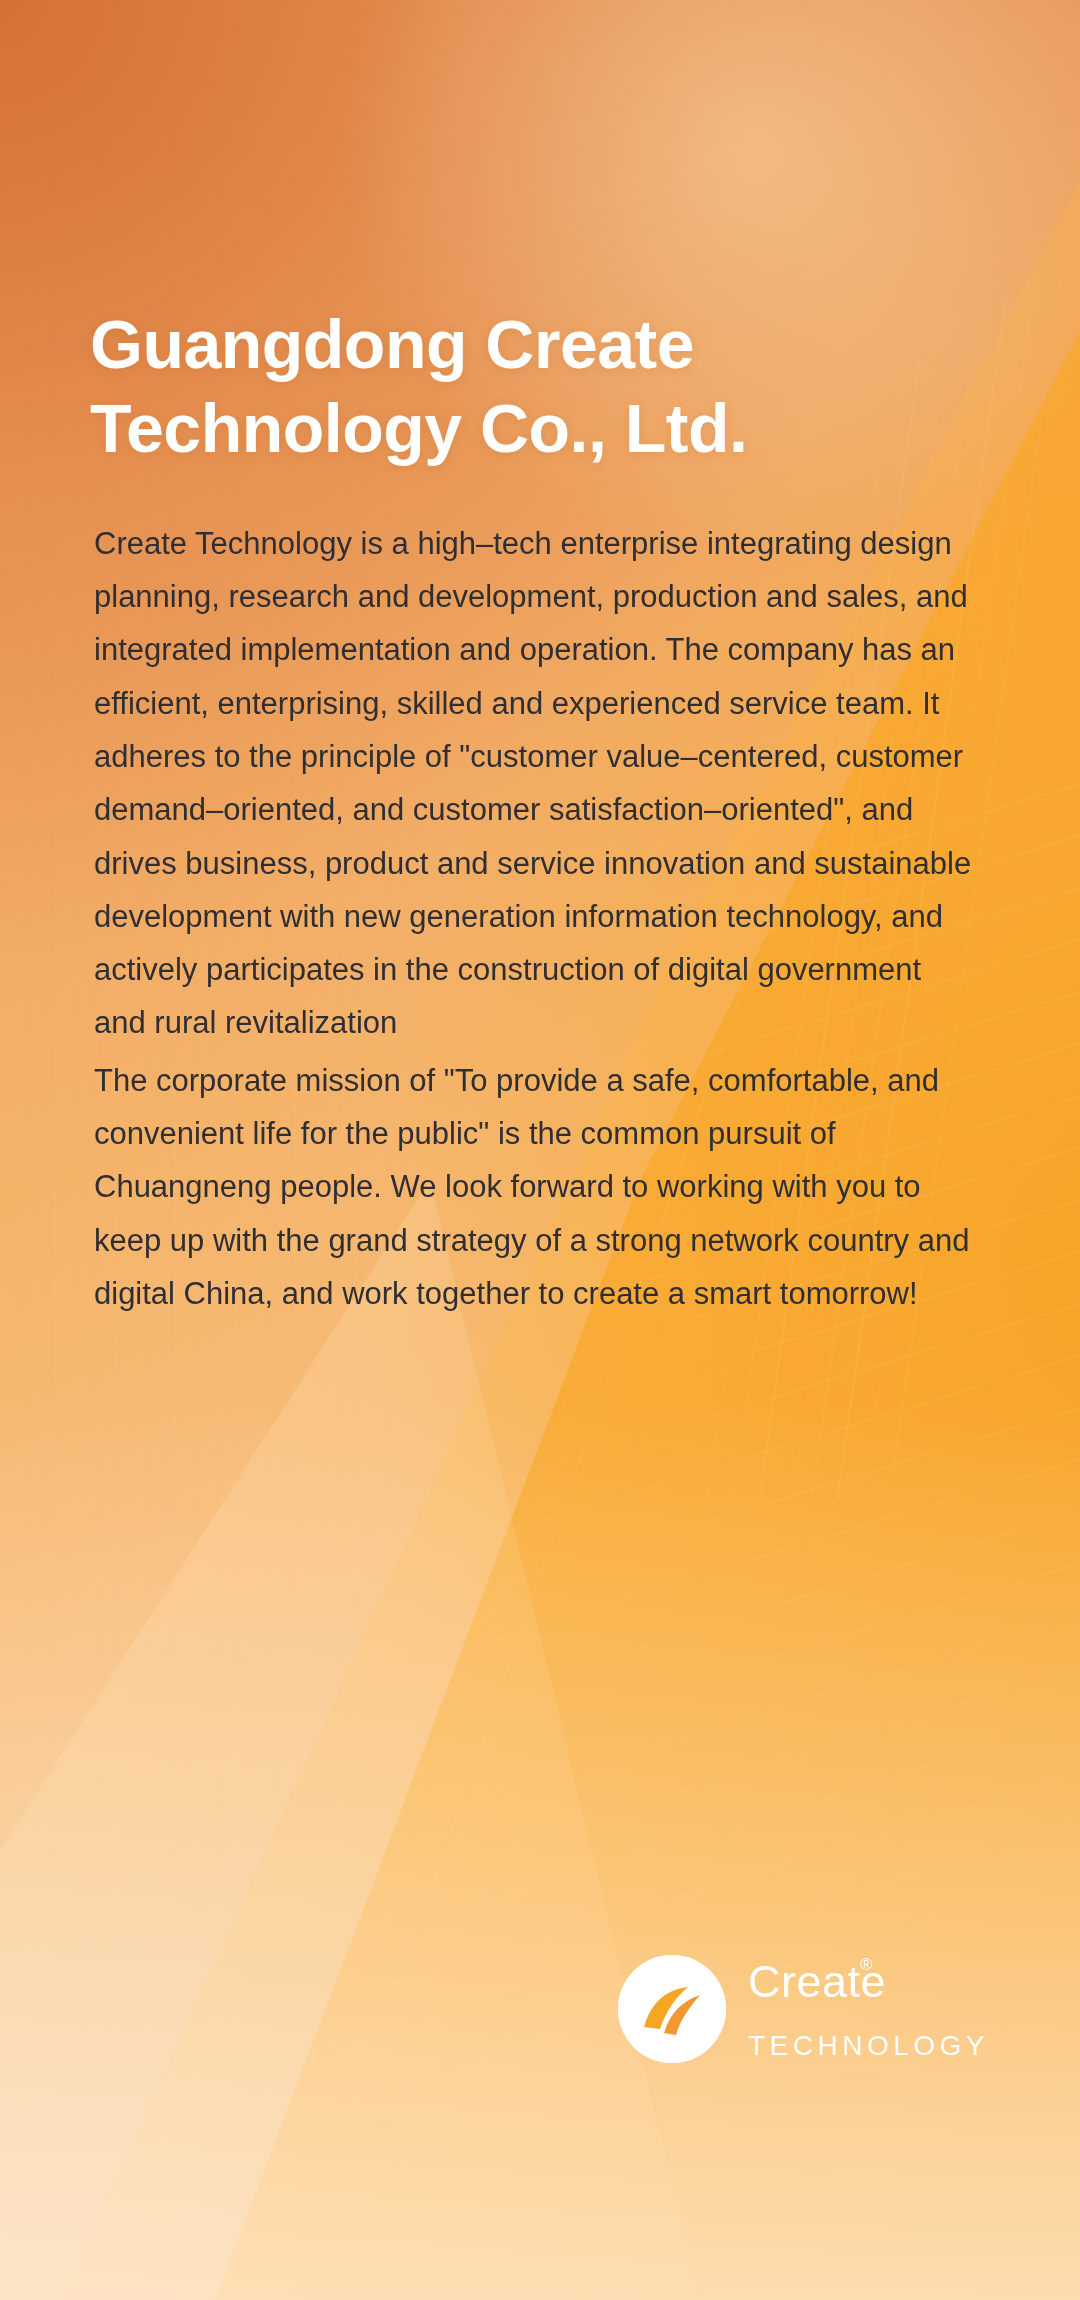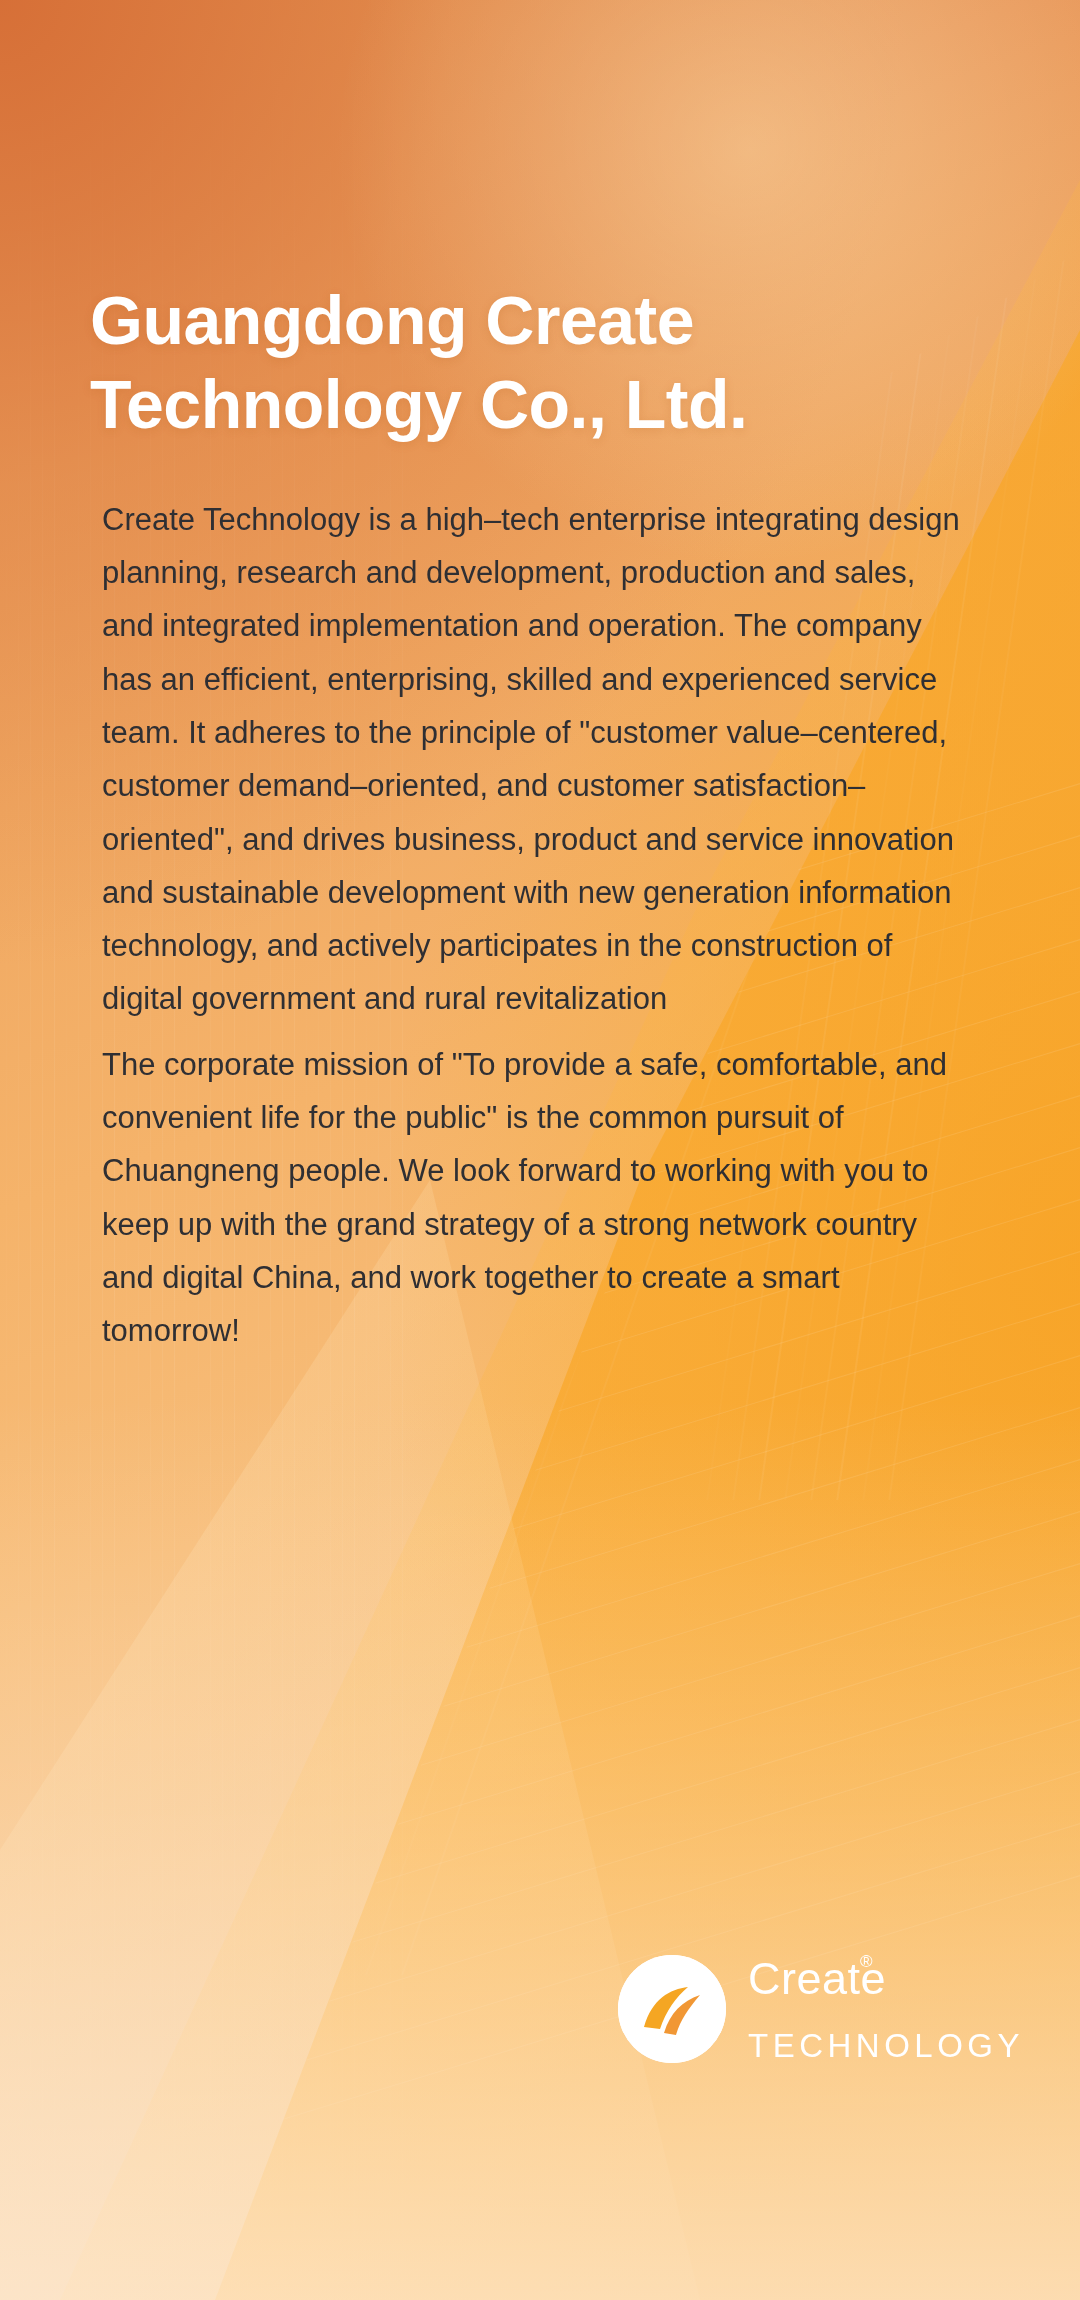--- a/index.html
+++ b/index.html
@@ -125,21 +125,21 @@
     position: absolute;
     left: 300px; top: -300px;
     width: 900px; height: 900px;
     background: radial-gradient(circle, rgba(255,230,180,0.45) 0%, rgba(255,220,160,0.0) 65%);
   }
 
   
   .content {
     position: absolute;
     left: 90px;
-    top: 278px;
+    top: 302px;
     width: 910px;
   }
 
   .title {
     font-size: 68px;
     font-weight: bold;
     line-height: 1.24;
     color: #ffffff;
     letter-spacing: -0.5px;
     margin: 0 0 46px 0;
@@ -148,21 +148,21 @@
   }
 
   .body-copy {
     font-size: 31px;
     line-height: 1.72;
     color: #2f2f33;
     max-width: 890px;
     margin: 0;
   }
   .body-copy p {
-    margin: 12px;
+    margin: 4px;
   }
 
   
   .logo-block {
     position: absolute;
     left: 618px;
     top: 1955px;
     display: flex;
     align-items: center;
     gap: 22px;
@@ -189,21 +189,21 @@
   .logo-text {
     position: relative;
     color: #ffffff;
   }
   .logo-name {
     font-size: 45px;
     line-height: 1.0;
     letter-spacing: 0.5px;
   }
   .logo-sub {
-    font-size: 33px;
+    font-size: 28px;
     letter-spacing: 4.5px;
     margin-top: 28px;
     line-height: 1.0;
   }
 </style>
 </head>
 <body>
 
 <div class="poster">
 

